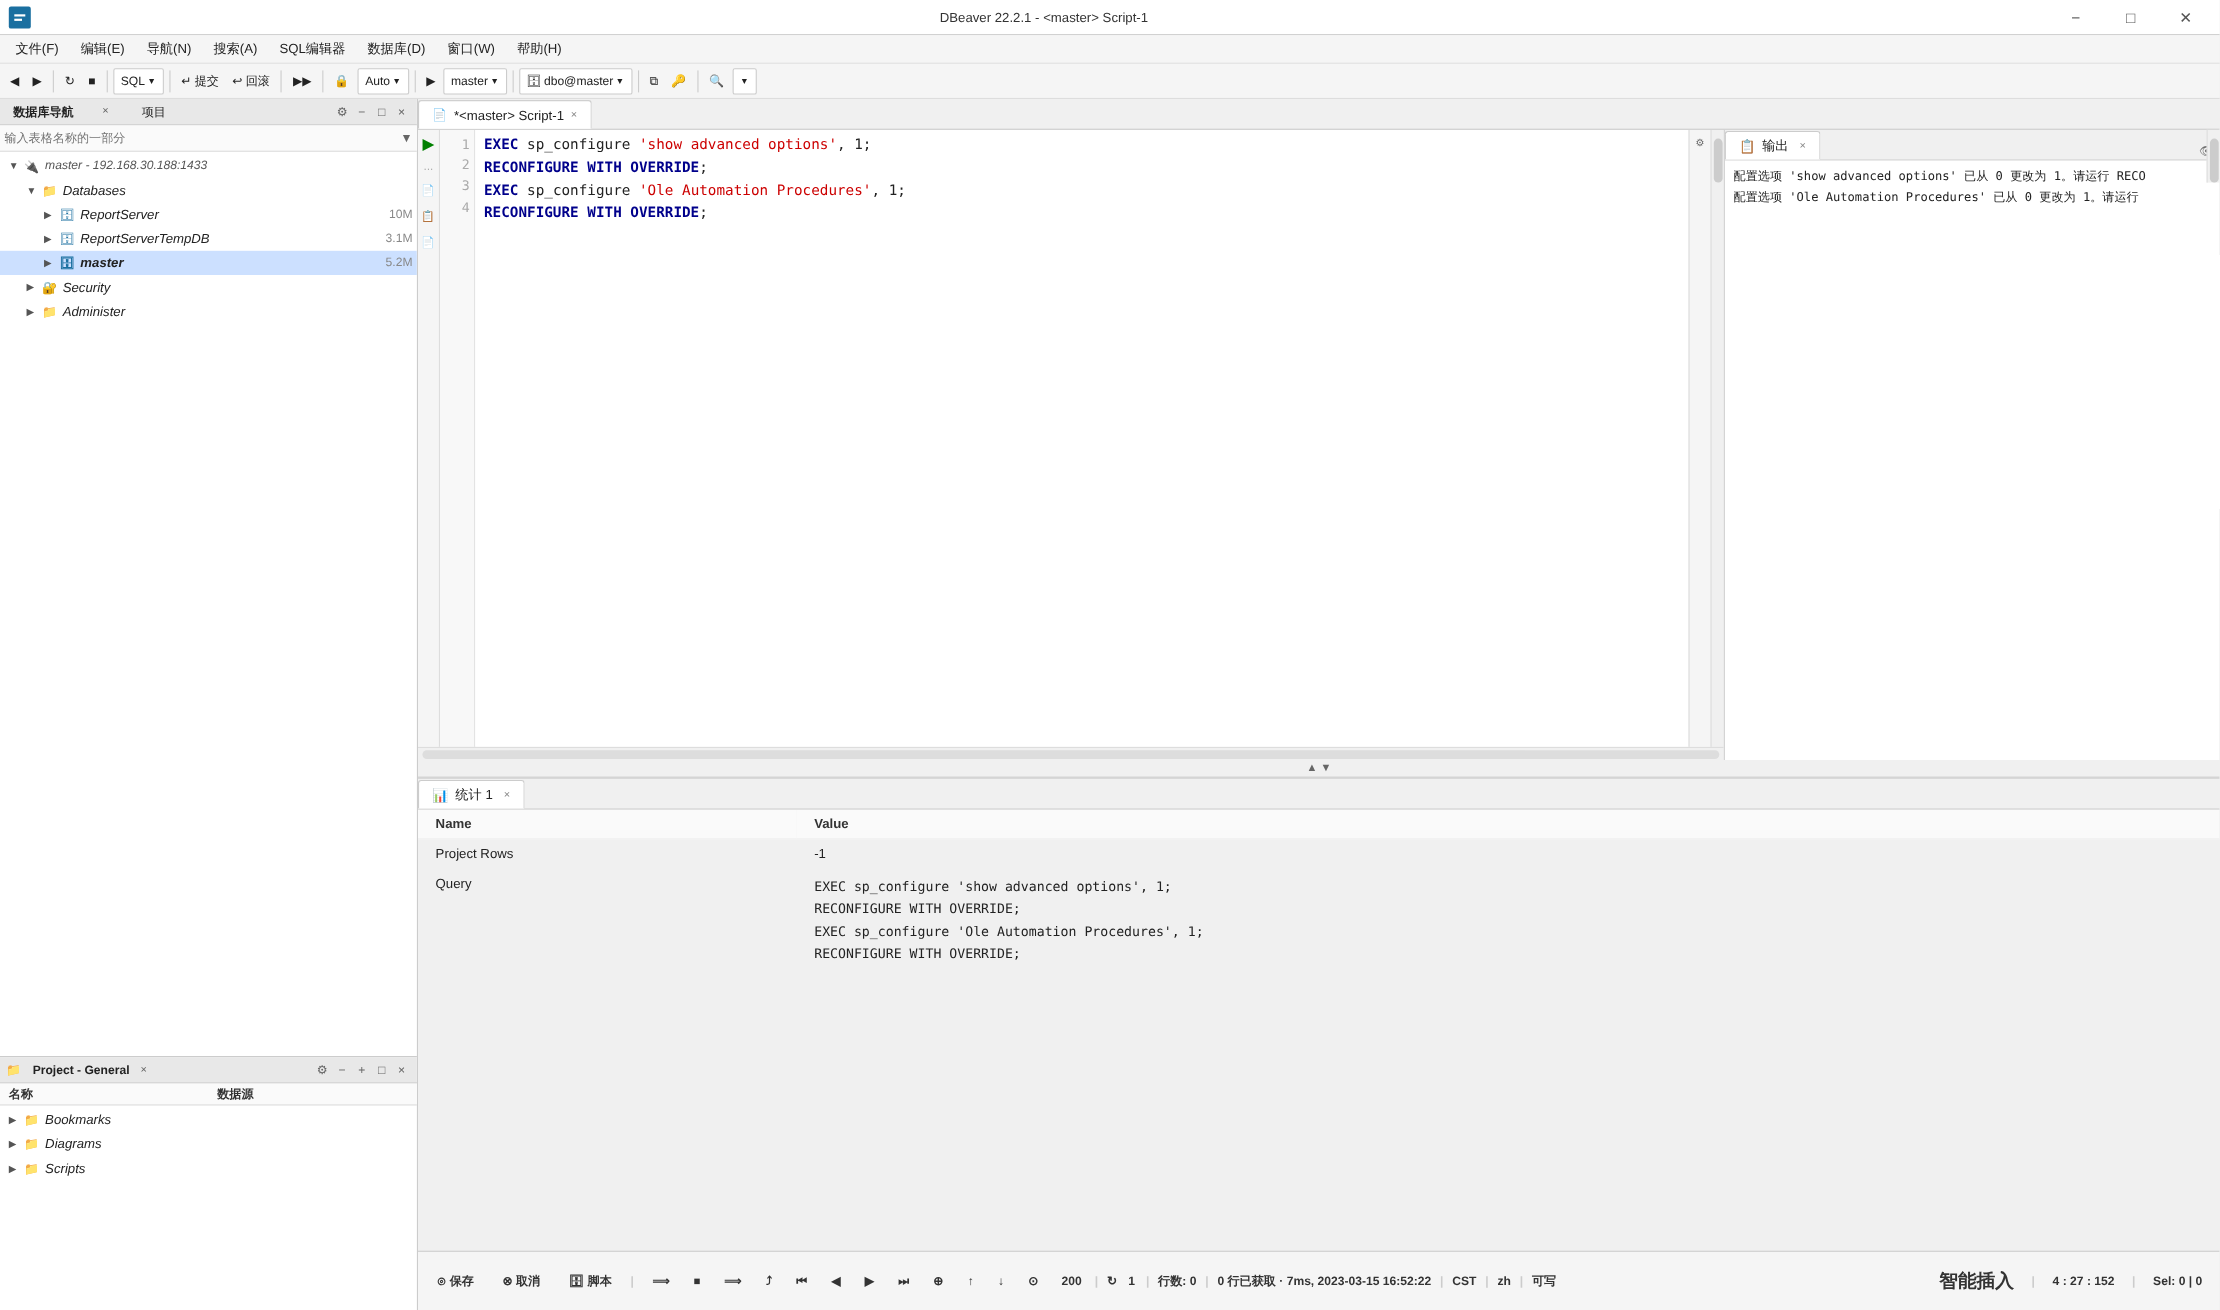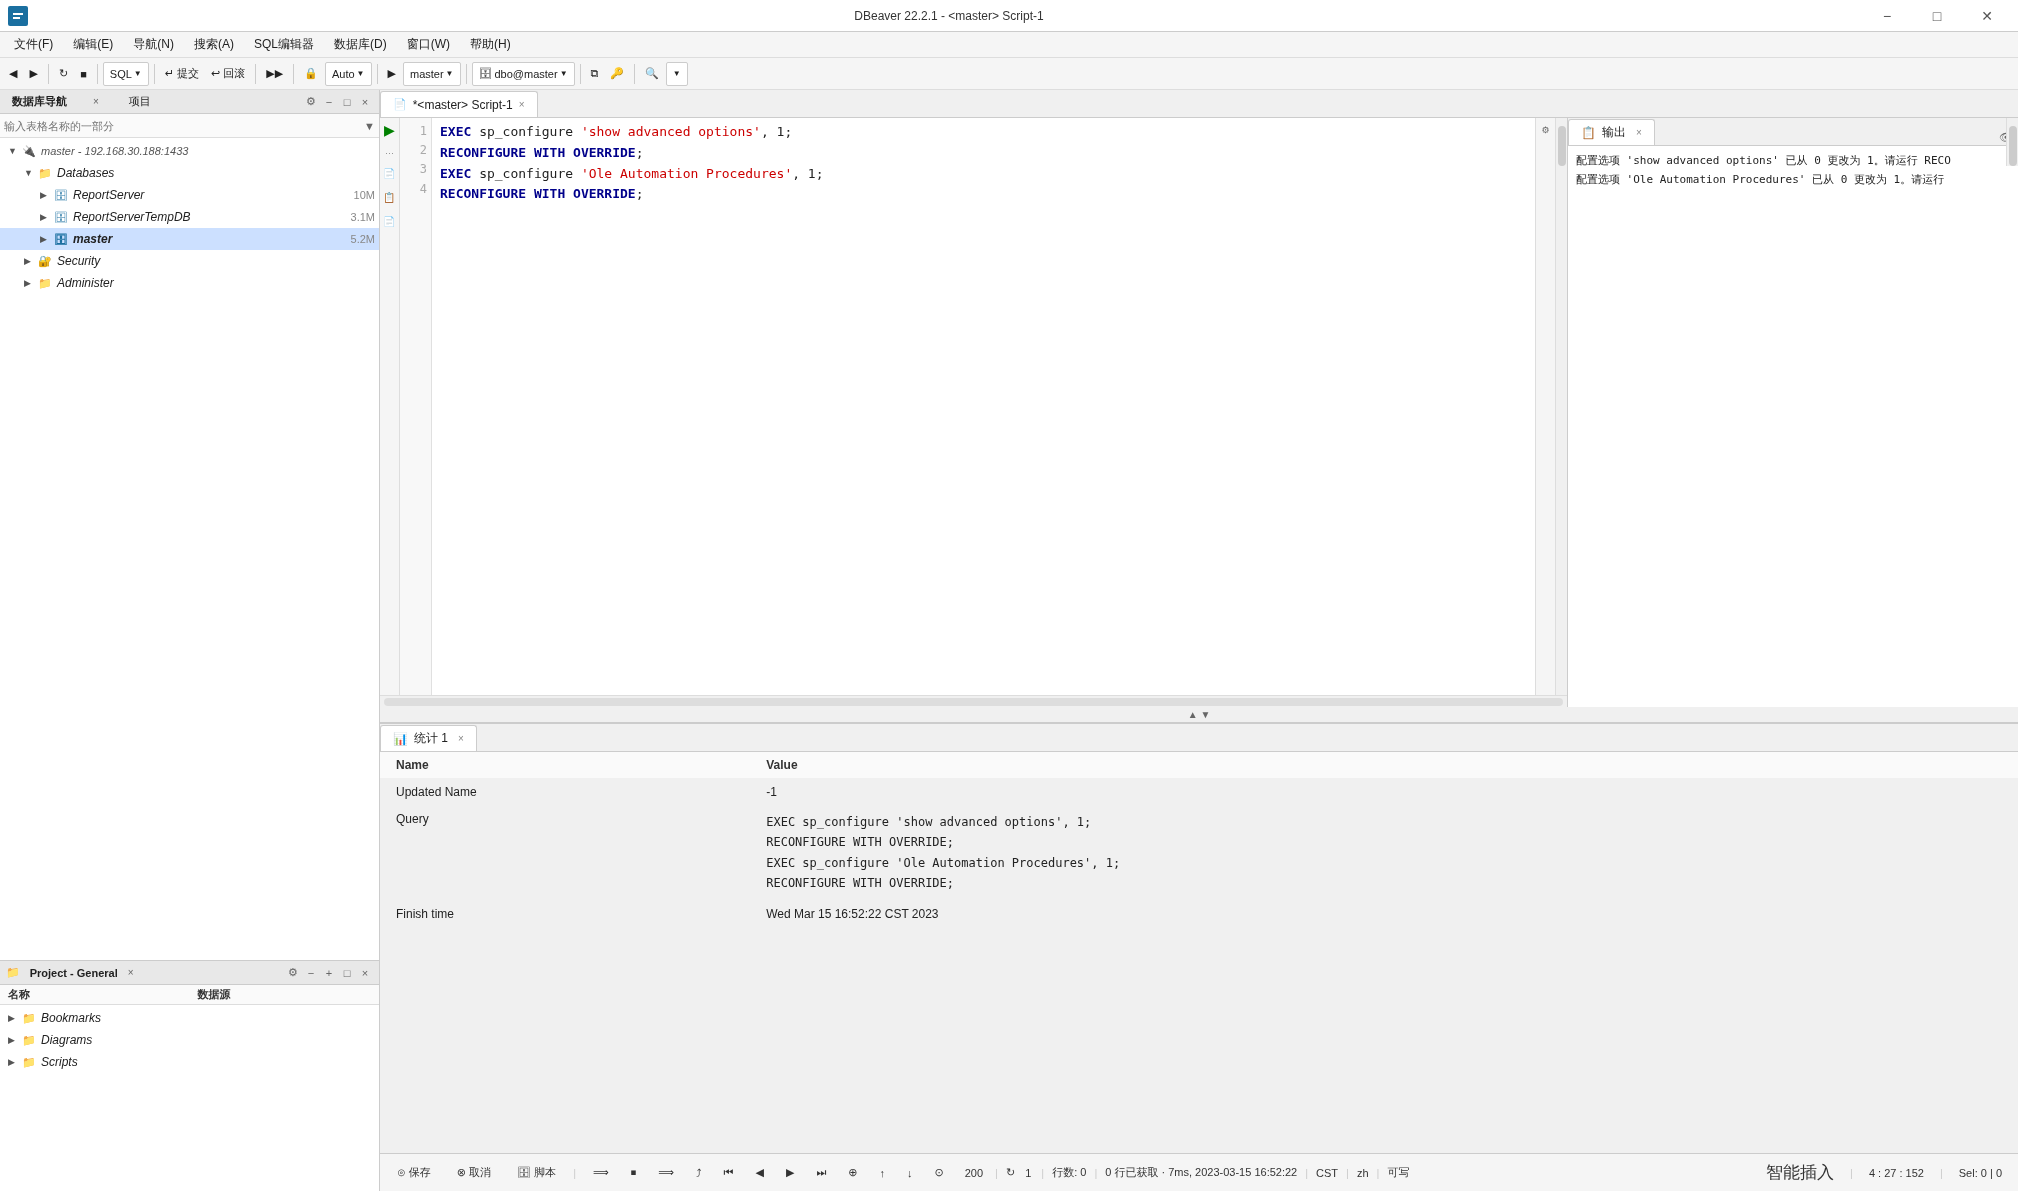--- a/index.html
+++ b/index.html
@@ -93,21 +93,21 @@
     .bottom-tab { height: 26px; padding: 0 12px; display: flex; align-items: center; gap: 6px; font-size: 12px; cursor: pointer; border: 1px solid #ccc; border-bottom: none; border-radius: 3px 3px 0 0; background: #e0e0e0; color: #555; }
     .bottom-tab.active { background: #fff; color: #222; }
     #stats-content { flex: 1; overflow: auto; }
     #stats-table { width: 100%; border-collapse: collapse; }
     #stats-table th, #stats-table td { padding: 6px 16px; font-size: 12px; text-align: left; border-bottom: 1px solid #f0f0f0; }
     #stats-table th { font-weight: 600; color: #333; background: #fafafa; }
     #stats-table td { color: #222; vertical-align: top; }
     .query-cell { font-family: monospace; font-size: 11px; line-height: 1.7; }
 
     
-    #status-bar { height: 38px; background: #f5f5f5; border-top: 1px solid #ccc; display: flex; align-items: center; padding: 0 8px; gap: 8px; font-size: 11px; color: #333; }
+    #status-bar { height: 54px; background: #f5f5f5; border-top: 1px solid #ccc; display: flex; align-items: center; padding: 0 8px; gap: 8px; font-size: 11px; color: #333; font-weight: bold; }
     .status-item { padding: 2px 8px; border: 1px solid transparent; }
     .status-sep { color: #ccc; }
 
     
     #output-panel { width: 450px; display: flex; flex-direction: column; overflow: hidden; }
     #output-tabs { height: 28px; background: #f0f0f0; display: flex; align-items: flex-end; border-bottom: 1px solid #ccc; }
     .output-tab { height: 26px; padding: 0 12px; display: flex; align-items: center; gap: 6px; font-size: 12px; cursor: pointer; border: 1px solid #ccc; border-bottom: none; border-radius: 3px 3px 0 0; background: #e0e0e0; }
     .output-tab.active { background: #fff; color: #222; }
     #output-content { flex: 1; overflow: auto; padding: 6px 8px; font-size: 11px; font-family: Consolas, monospace; line-height: 1.7; color: #222; background: #fff; }
 
@@ -408,35 +408,31 @@
       <div id="stats-content">
         <table id="stats-table">
           <thead>
             <tr>
               <th>Name</th>
               <th>Value</th>
             </tr>
           </thead>
           <tbody>
             <tr>
-              <td>Updated Name</td>
+              <td>Project Rows</td>
               <td>-1</td>
             </tr>
             <tr>
               <td>Query</td>
               <td class="query-cell">
                 EXEC sp_configure 'show advanced options', 1;<br>
                 RECONFIGURE WITH OVERRIDE;<br>
                 EXEC sp_configure 'Ole Automation Procedures', 1;<br>
                 RECONFIGURE WITH OVERRIDE;
               </td>
-            </tr>
-            <tr>
-              <td>Finish time</td>
-              <td>Wed Mar 15 16:52:22 CST 2023</td>
             </tr>
           </tbody>
         </table>
       </div>
     </div>
 
     <div id="status-bar">
       <span class="status-item">⊙ 保存</span>
       <span class="status-item">⊗ 取消</span>
       <span class="status-item">🗄 脚本</span>

